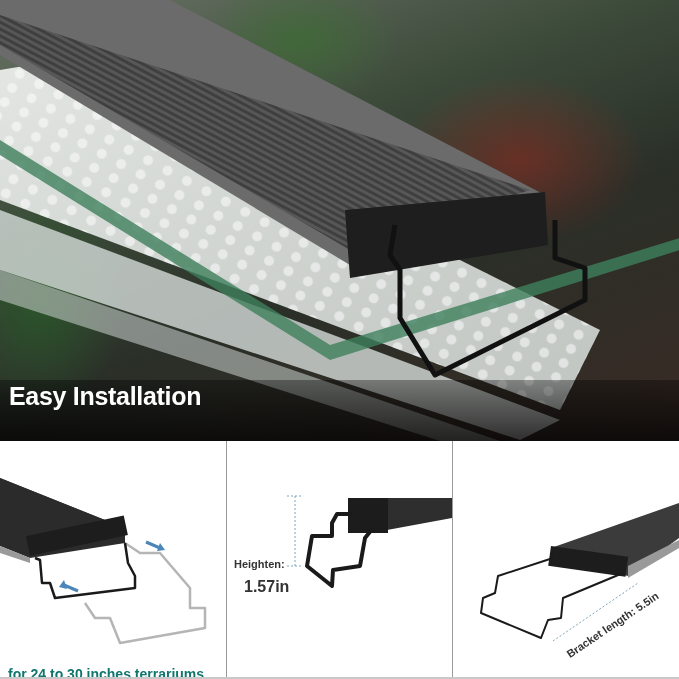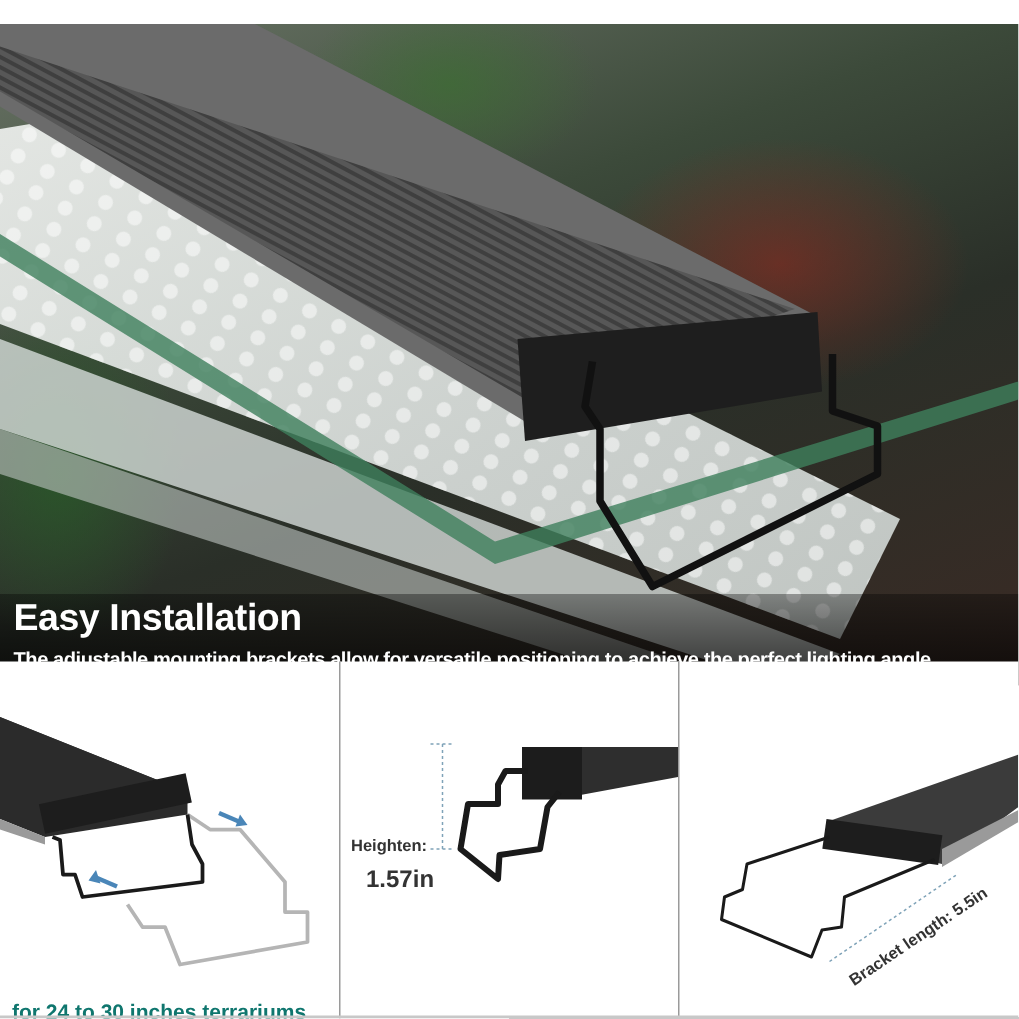--- a/index.html
+++ b/index.html
@@ -1,17 +1,17 @@
 <!DOCTYPE html>
 <html><head>
 <meta charset="utf-8">
 <style>
   html,body{margin:0;padding:0;background:#fff;}
   body{width:679px;height:679px;overflow:hidden;position:relative;font-family:"Liberation Sans",sans-serif;}
-  .hero{position:absolute;left:0;top:16px;width:679px;height:441px;overflow:hidden;
+  .hero{position:absolute;left:0;top:0;width:679px;height:441px;overflow:hidden;
     background:
       radial-gradient(ellipse 180px 120px at 520px 160px, rgba(150,40,30,0.55), transparent 70%),
       radial-gradient(ellipse 140px 90px at 300px 40px, rgba(60,110,50,0.7), transparent 70%),
       radial-gradient(ellipse 120px 160px at 40px 300px, rgba(40,90,40,0.8), transparent 70%),
       linear-gradient(160deg,#6a7466 0%,#3c4a3a 35%,#2a2f28 60%,#3a2a24 100%);}
   .hero svg{position:absolute;left:0;top:0;}
   .caption{position:absolute;left:0;top:380px;width:679px;height:61px;
     background:linear-gradient(180deg,rgba(0,0,0,0.35),rgba(0,0,0,0.75));}
   .caption h1{position:absolute;left:9px;top:2px;margin:0;color:#fff;font-size:25px;font-weight:bold;letter-spacing:-0.3px;}
   .caption p{position:absolute;left:9px;top:36px;margin:0;color:#fff;font-size:13.4px;font-weight:bold;letter-spacing:-0.3px;white-space:nowrap;}
@@ -55,21 +55,20 @@
     <polygon points="0,140 0,155 330,360 680,250 680,238 330,345" fill="#3f7f5c" opacity="0.8"></polygon>
 
     <polygon points="0,0 0,55 350,265 545,195 170,0" fill="#6b6b6b"></polygon>
     <polygon points="0,15 0,45 350,250 530,190" fill="url(#fins)" opacity="0.9"></polygon>
     <polygon points="345,210 545,192 548,245 350,278" fill="#1e1e1e"></polygon>
 
     <path d="M395 225 L390 255 L400 270 L400 318 L435 375 L585 300 L585 268 L555 258 L555 220" fill="none" stroke="#111" stroke-width="5" stroke-linejoin="round"></path>
   </svg>
   <div class="caption">
     <h1>Easy Installation</h1>
-    <p>The adjustable mounting brackets allow for versatile positioning to achieve the perfect lighting angle.</p>
   </div>
 </div>
 
 <div class="panels">
   <div class="panel p1">
     <svg width="226" height="200">
       <polygon points="0,15 0,70 125,75 125,70 0,20" fill="#3a3a3a"></polygon>
       <polygon points="0,20 125,70 125,85 30,100 0,88" fill="#2b2b2b"></polygon>
       <polygon points="0,88 30,100 30,105 0,95" fill="#9a9a9a"></polygon>
       <rect x="28" y="78" width="100" height="20" fill="#1d1d1d" transform="rotate(-12 28 88)"></rect>

